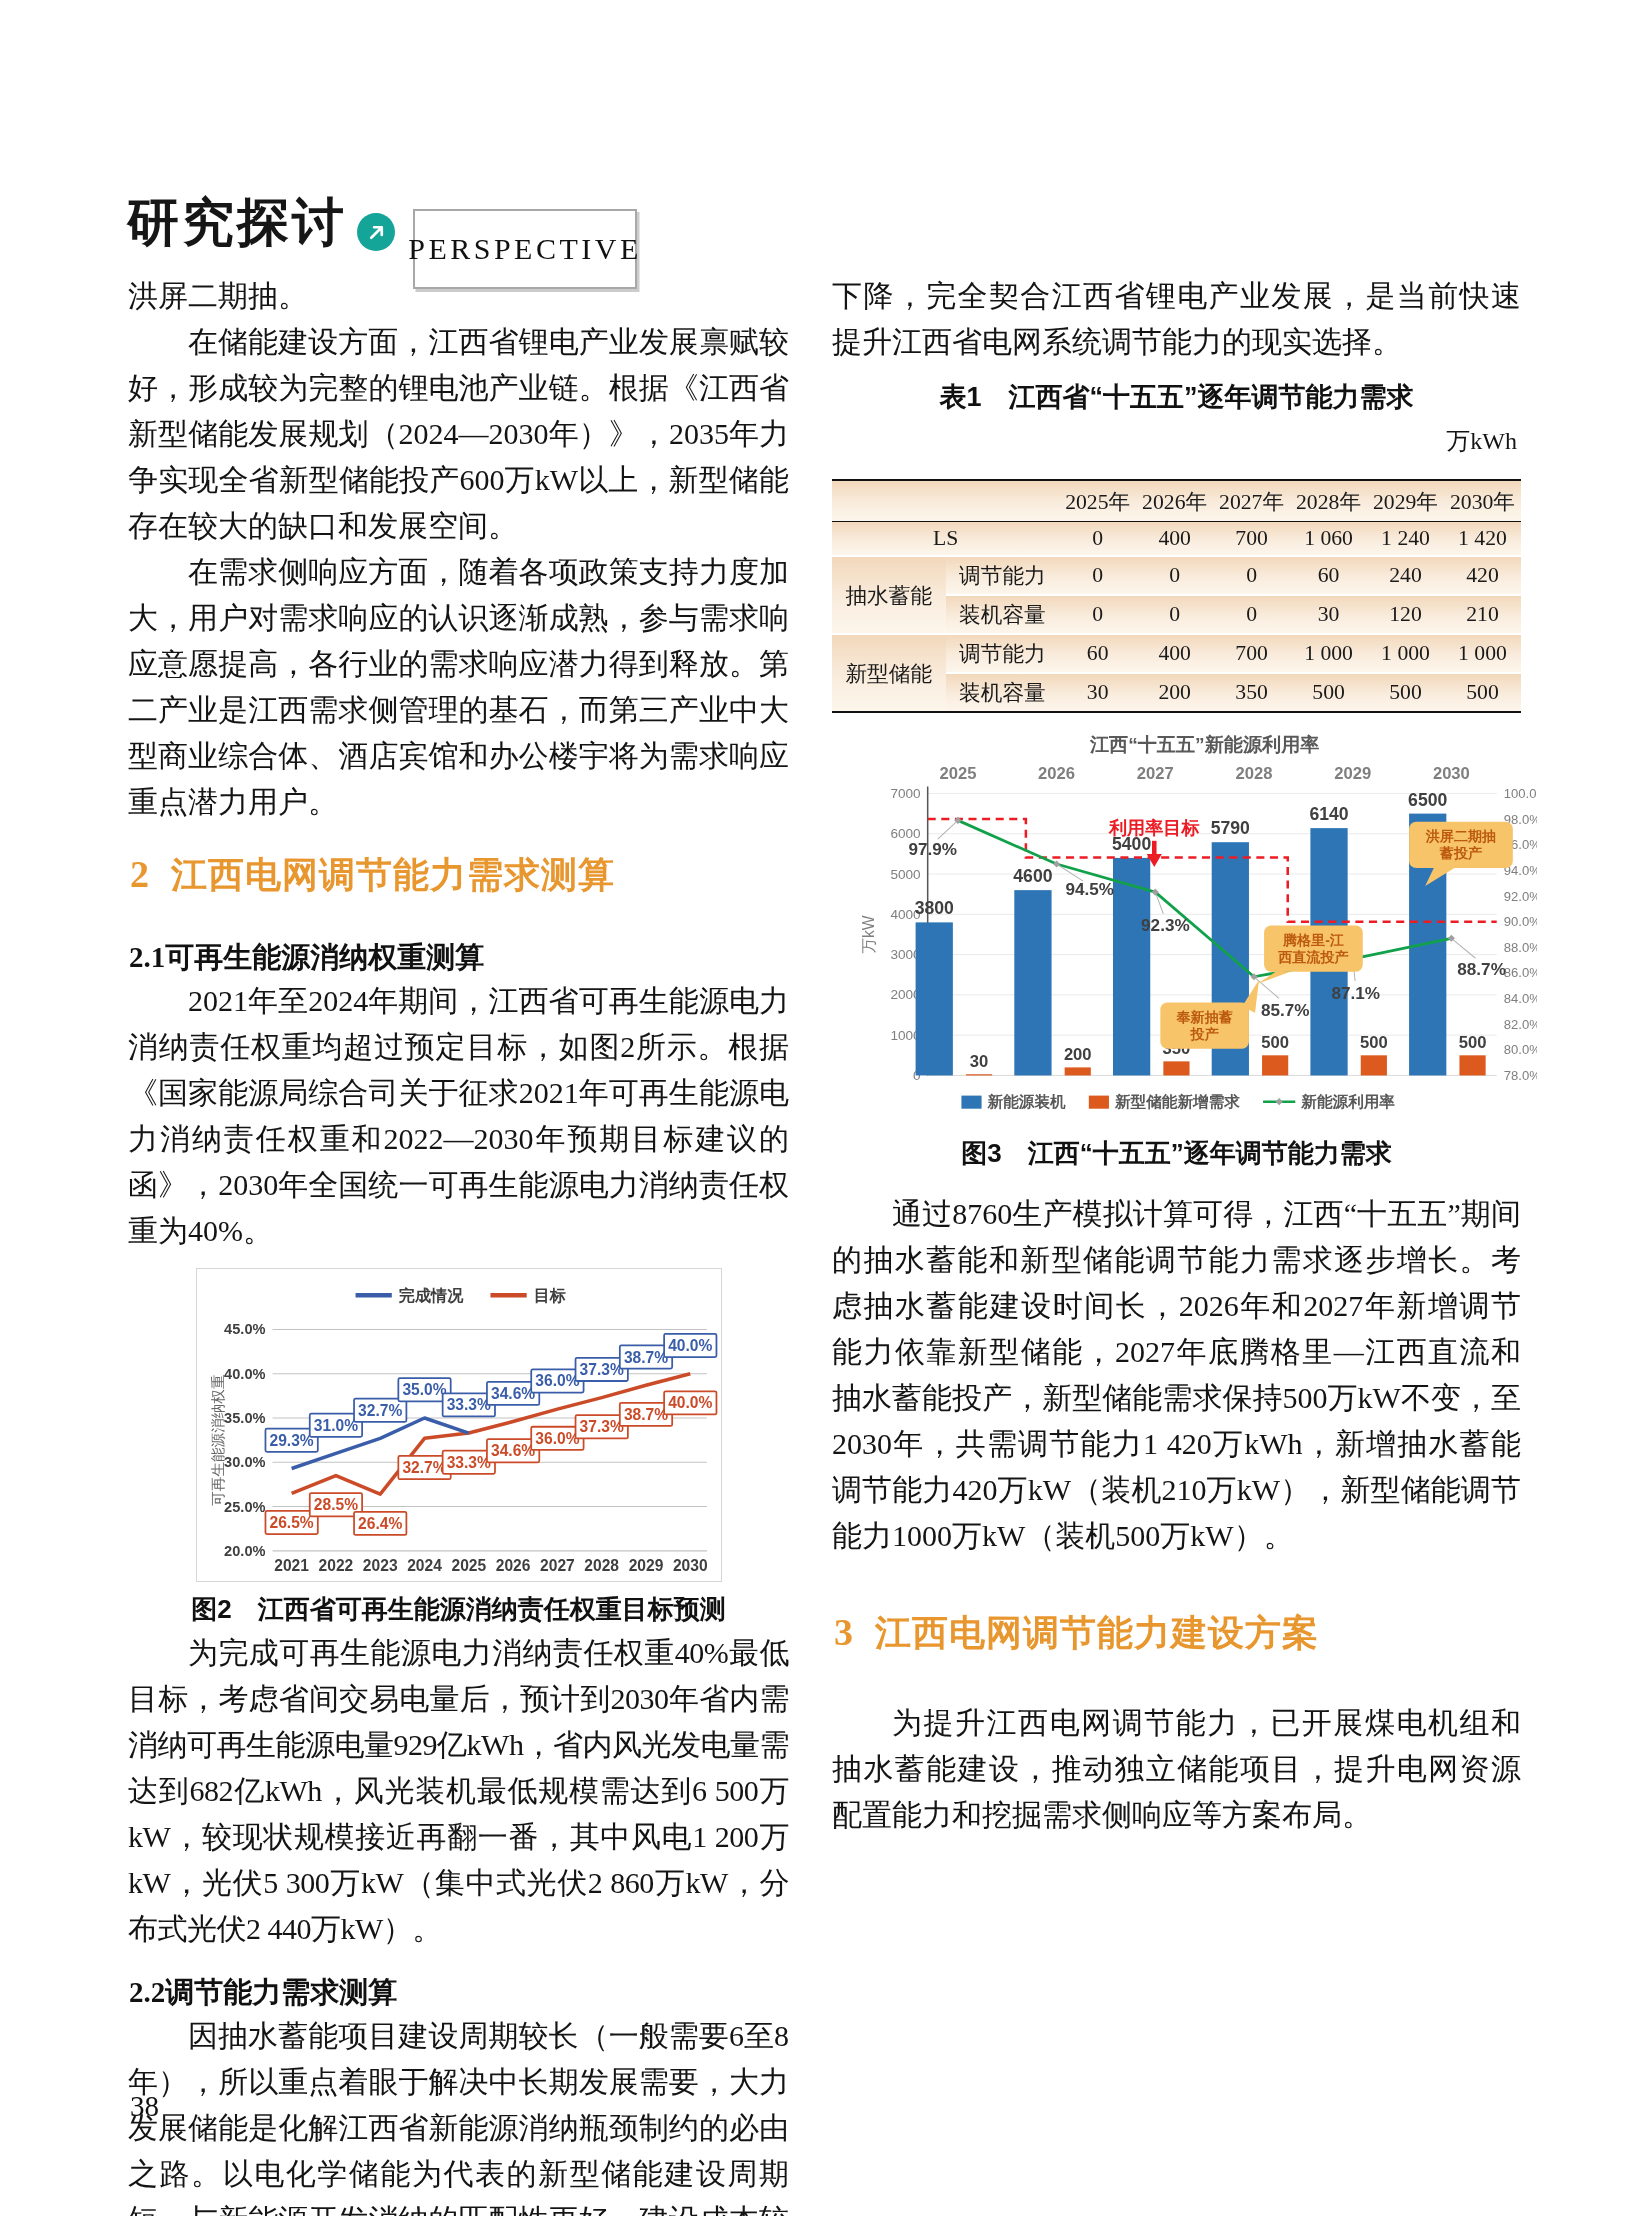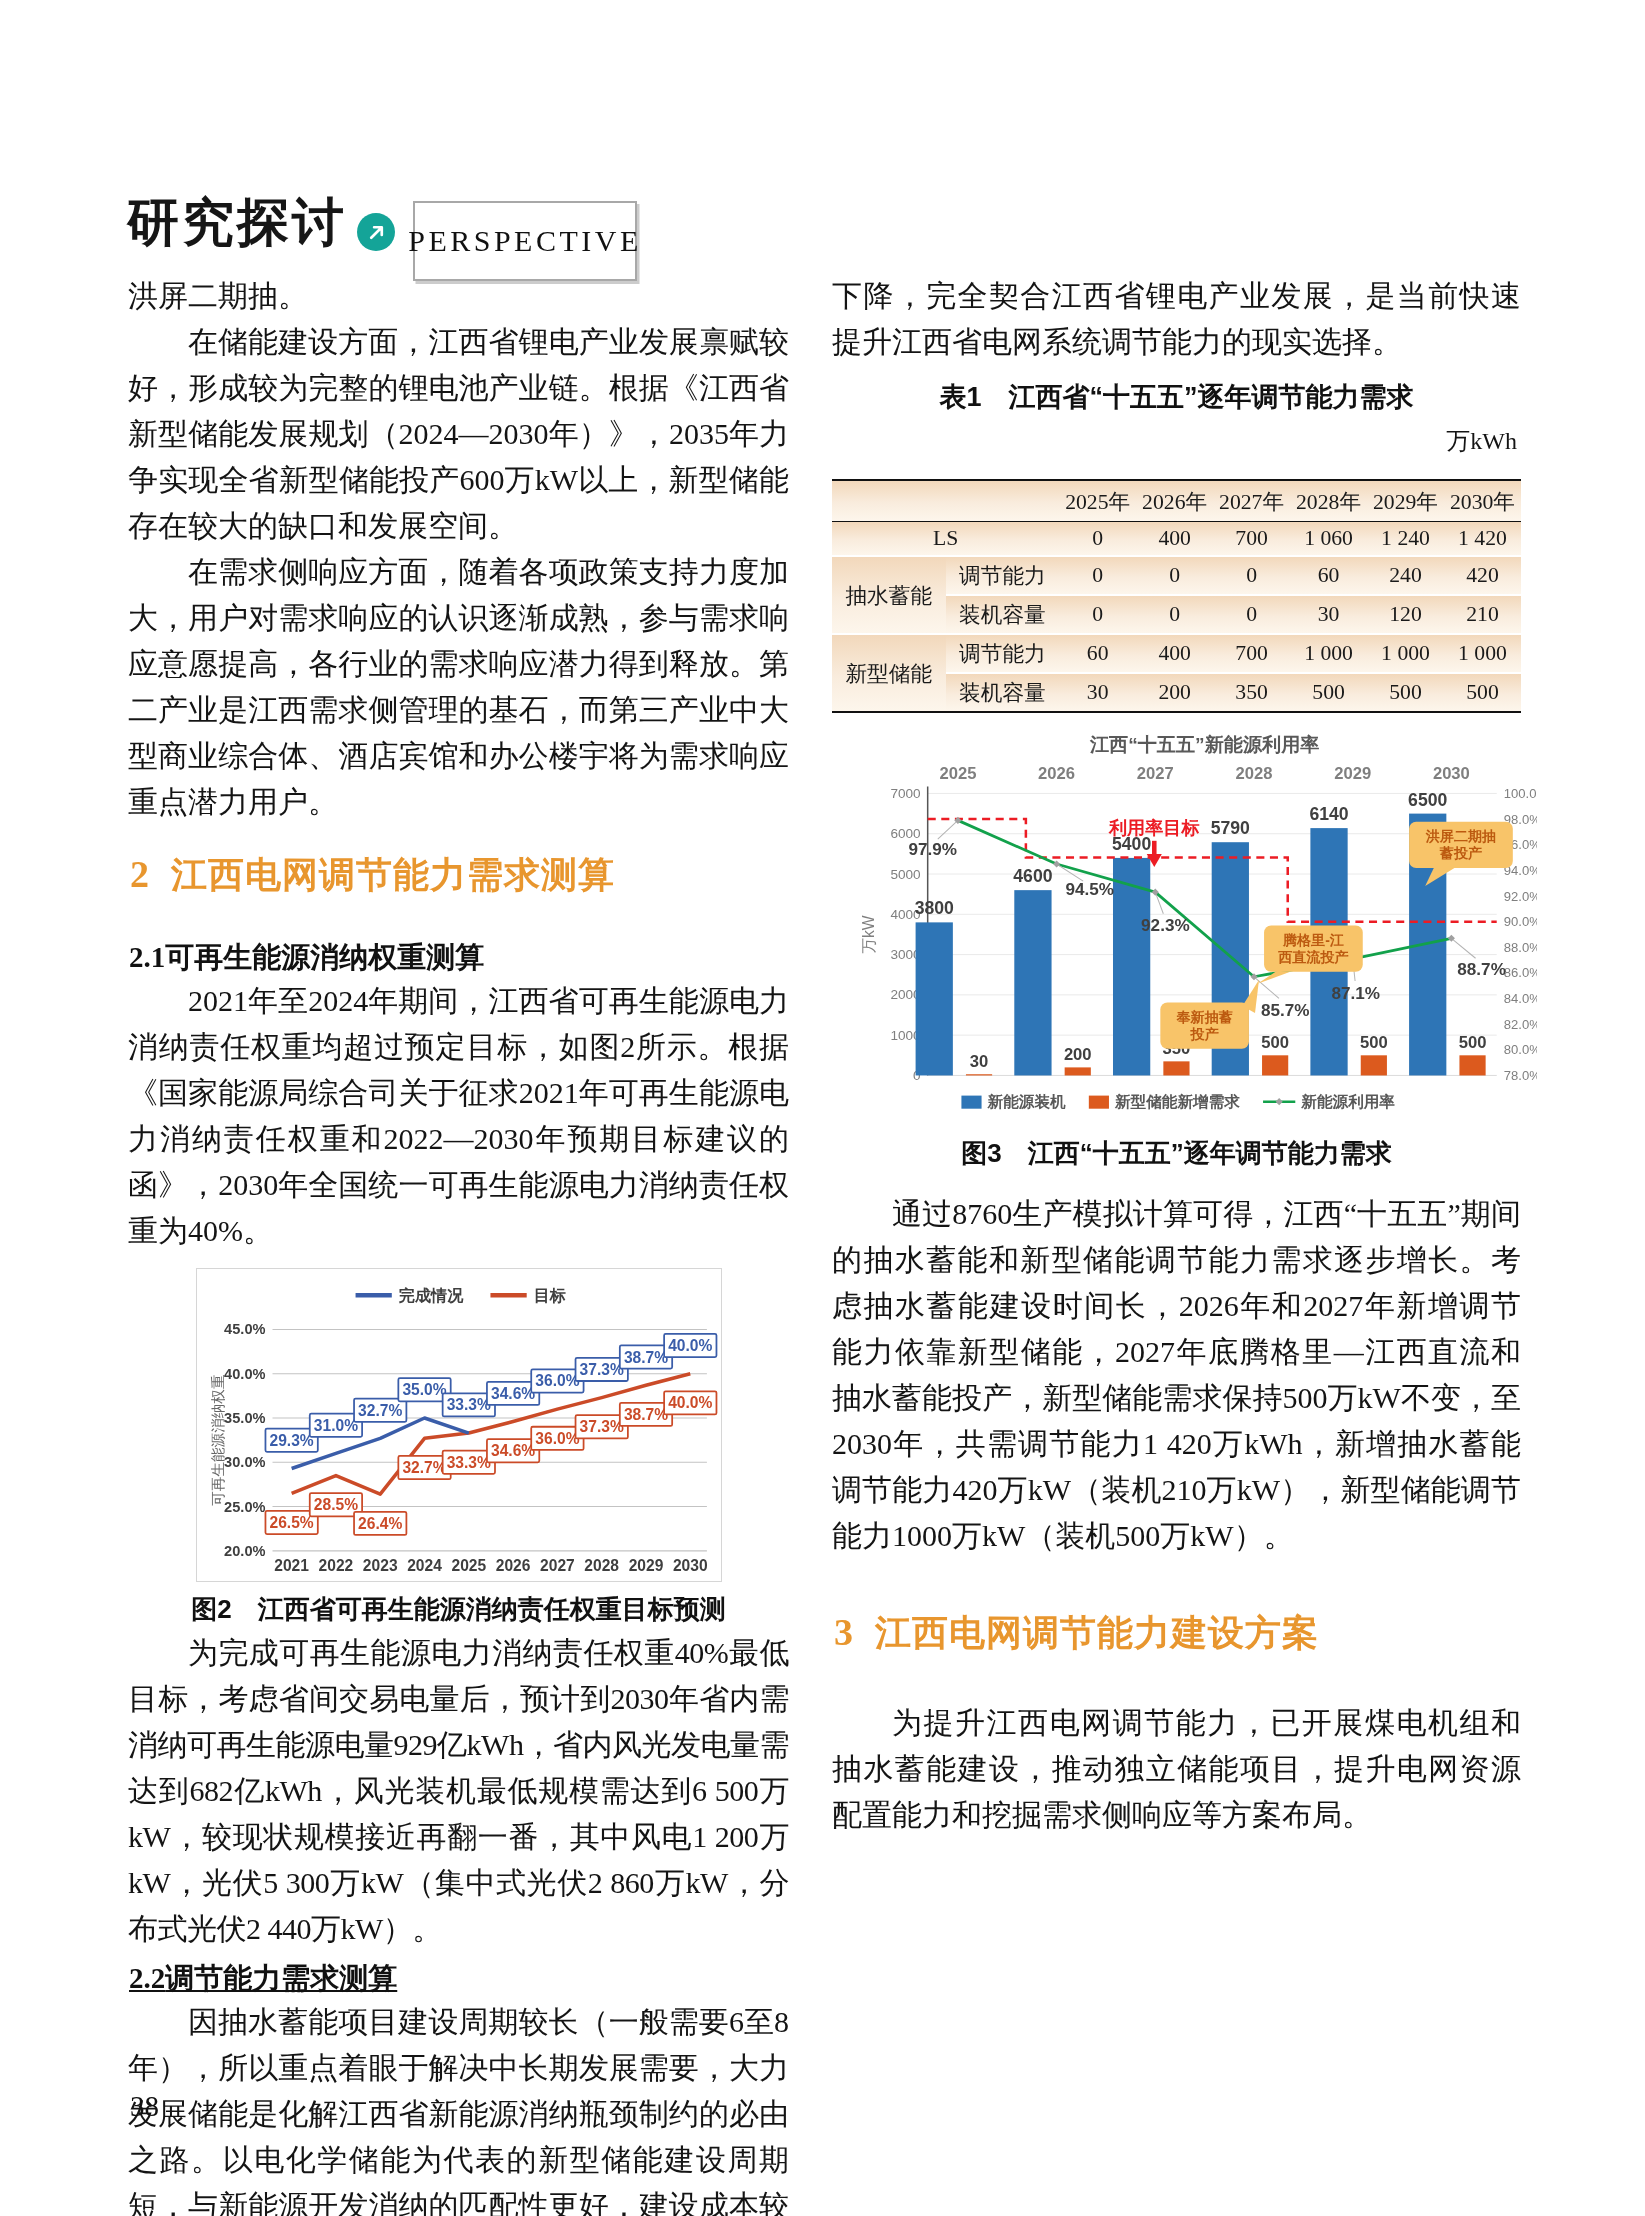--- a/index.html
+++ b/index.html
@@ -6,38 +6,38 @@
   html,body{margin:0;padding:0;}
   body{
     width:1645px;height:2216px;position:relative;background:#ffffff;
     font-family:"Liberation Serif",serif;color:#141414;overflow:hidden;
   }
   
   .brand{position:absolute;left:127px;top:196px;font-family:"Liberation Sans",sans-serif;
     font-weight:900;font-size:52px;letter-spacing:3px;color:#161616;line-height:1;}
   .badge{position:absolute;left:357px;top:213px;width:38px;height:38px;border-radius:50%;
     background:var(--teal);display:flex;align-items:center;justify-content:center;}
-  .persp{position:absolute;left:413px;top:201px;width:220px;height:76px;
+  .persp{position:absolute;left:413px;top:209px;width:220px;height:76px;
     border:2.5px solid #a8a8a8;box-shadow:2.5px 3px 0 #cccccc;background:#fff;
     display:flex;align-items:center;justify-content:center;
     font-size:30px;letter-spacing:3.5px;color:#111;}
   
   .col{position:absolute;top:273px;}
   #col-left{left:128px;width:661px;}
   #col-right{left:832px;width:689px;}
   p.body{margin:0;font-size:30px;line-height:46px;text-align:justify;}
   p.body.mt{}
   .ind{text-indent:2em;}
   .tight{letter-spacing:-0.5px;}
   
   .sec{display:flex;align-items:baseline;gap:22px;color:var(--accent);margin:26px 0 0 2px;}
   .sec .num{font-size:38px;font-weight:bold;}
   .sec .ttl{font-size:36px;font-weight:bold;font-family:"Liberation Sans",sans-serif;letter-spacing:1px;}
   .sub{display:flex;align-items:baseline;margin:38px 0 0 1px;color:#111;}
-  .sub.close{margin-top:7px;text-decoration:underline;}
+  .sub.close{margin-top:21px;}
   .sub .num{font-size:29px;font-weight:bold;}
   .sub .ttl{font-size:29px;font-weight:bold;font-family:"Liberation Sans",sans-serif;}
   
   .fig-frame{margin:14px auto 0;width:524px;border:1px solid #d6d6d6;background:#fff;}
   .fig-frame svg{display:block;width:100%;height:auto;}
   #fig3wrap{margin:15px auto 0;width:705px;}
   #fig3wrap svg{display:block;width:100%;height:auto;}
   .figcap{margin:10px 0 2px;text-align:center;font-family:"Liberation Sans",sans-serif;
     font-weight:bold;font-size:26px;color:#111;}
   

